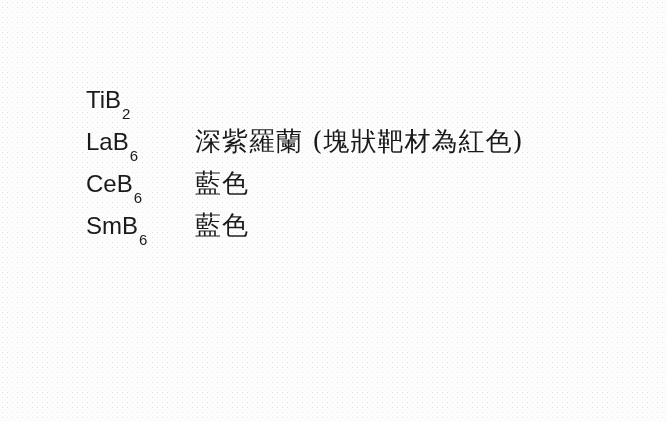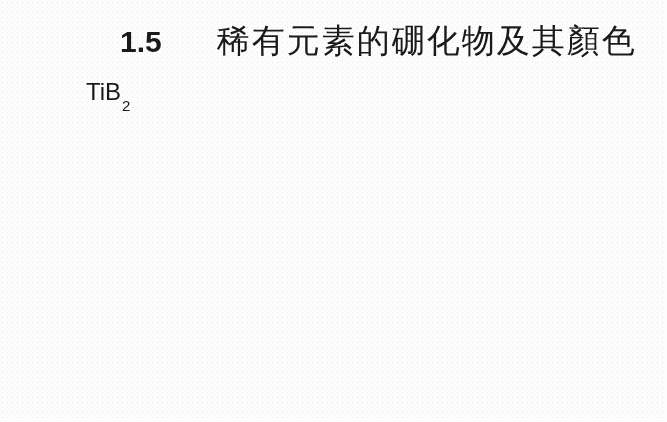--- a/index.html
+++ b/index.html
@@ -56,21 +56,21 @@
     letter-spacing: 2px;
     color: var(--watermark);
     white-space: nowrap;
     z-index: 1;
     user-select: none;
   }
 
   .compound-list {
     position: absolute;
     left: 86px;
-    top: 70px;
+    top: 78px;
     width: 570px;
     z-index: 2;
   }
   .row {
     height: 42.1px;
     line-height: 42.1px;
     white-space: nowrap;
     color: var(--text);
   }
   .formula {
@@ -92,31 +92,37 @@
     font-size: 26px;
     letter-spacing: 1px;
     vertical-align: baseline;
   }
 </style>
 </head>
 <body>
 
 <div class="slide">
 
-  <div class="title">
-    <span class="title-number">1.5</span><span class="title-text">稀有元素的硼化物及其顏色</span>
-  </div>
 
 
   <div class="compound-list">
   <div class="row">
     <span class="formula"><span class="base">TiB</span><sub class="sub">2</sub></span><span class="color-label"></span>
   </div>
 
 
 
 
+  <div class="row">
+    <span class="formula"><span class="base">LaB</span><sub class="sub">6</sub></span><span class="color-label">深紫羅蘭 (塊狀靶材為紅色)</span>
+  </div>
 
+  <div class="row">
+    <span class="formula"><span class="base">CeB</span><sub class="sub">6</sub></span><span class="color-label">藍色</span>
+  </div>
 
+  <div class="row">
+    <span class="formula"><span class="base">SmB</span><sub class="sub">6</sub></span><span class="color-label">藍色</span>
+  </div>
 
 </div>
 
 </div>
 
 </body></html>

